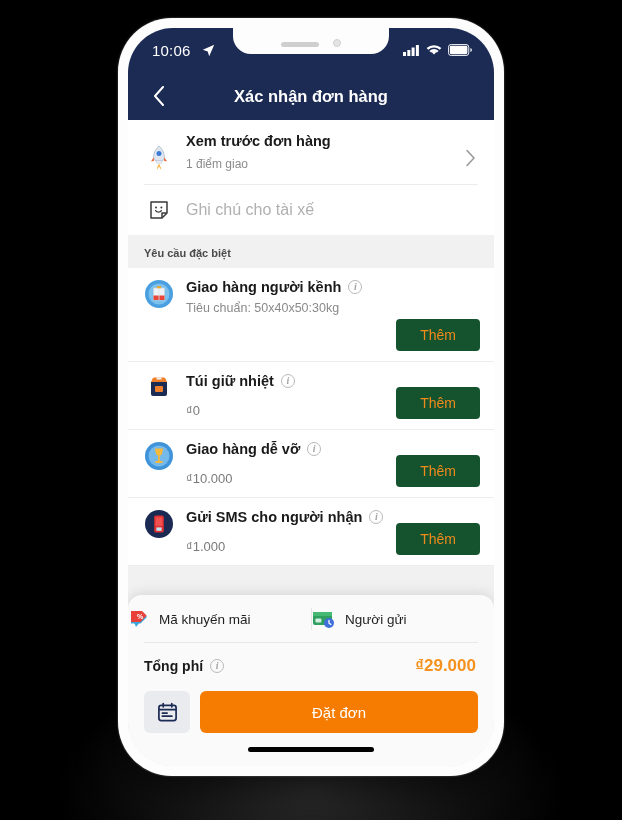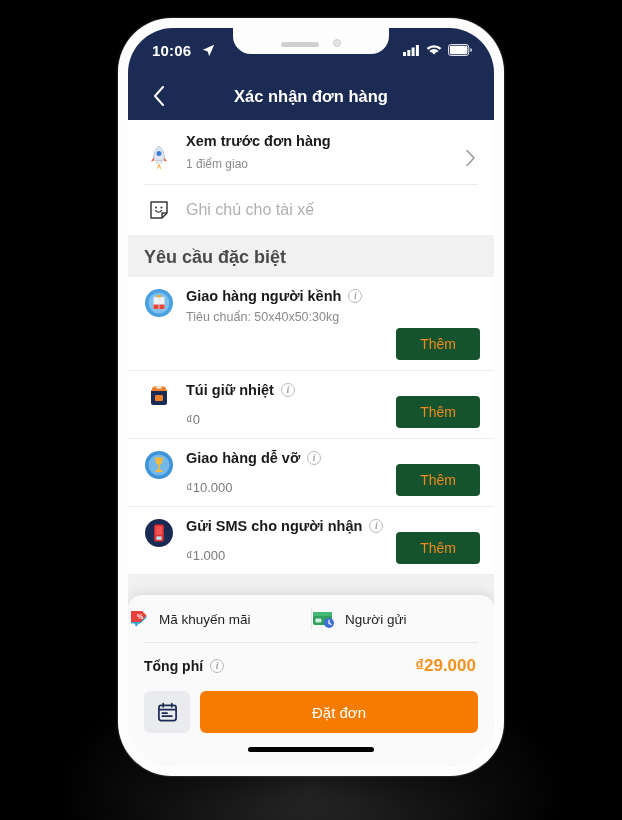--- a/index.html
+++ b/index.html
@@ -41,21 +41,21 @@
     height: 44px;
     background: #1c2b54;
     flex: 0 0 auto;
     display: flex;
     align-items: center;
     justify-content: space-between;
     padding: 0 22px 0 24px;
     color: #fff;
   }
   .status-time {
-    font-size: 15px; font-weight: bold;
+    font-size: 15px; font-weight: normal;
     letter-spacing: 0.2px;
     display: flex; align-items: center; gap: 11px;
   }
   .status-right { display: flex; align-items: center; gap: 6px; }
   .notch {
     position: absolute;
     left: 50%; transform: translateX(-50%);
     top: -4px;
     width: 156px; height: 30px;
     background: #fdfdfd;
@@ -120,21 +120,21 @@
 
   .row-note {
     display: flex; align-items: center;
     padding: 15px 16px;
     cursor: text;
   }
   .note-placeholder { font-size: 16px; color: #b0b0b0; }
 
   .section-head {
     padding: 12px 16px 9px;
-    font-size: 18px;
+    font-size: 11px;
     font-weight: bold;
     color: #4a4a4a;
     background: #f1f1f1;
   }
 
   
   .opt {
     background: #fff;
     padding: 11px 14px 11px 16px;
     position: relative;

